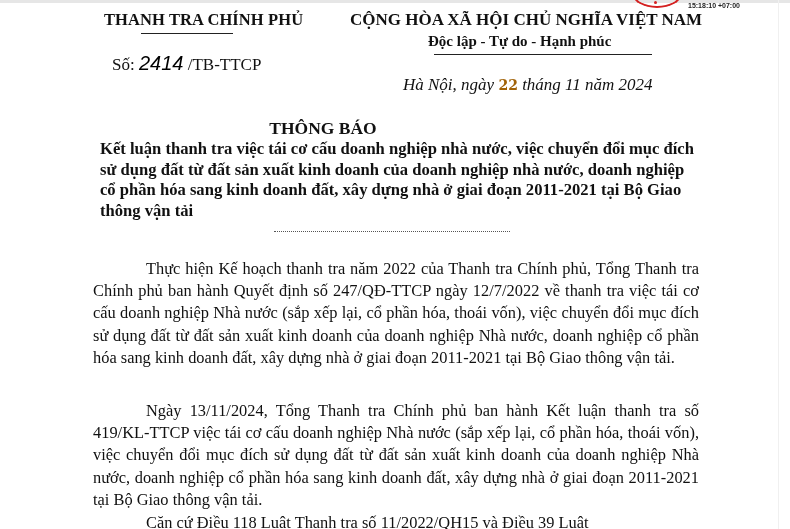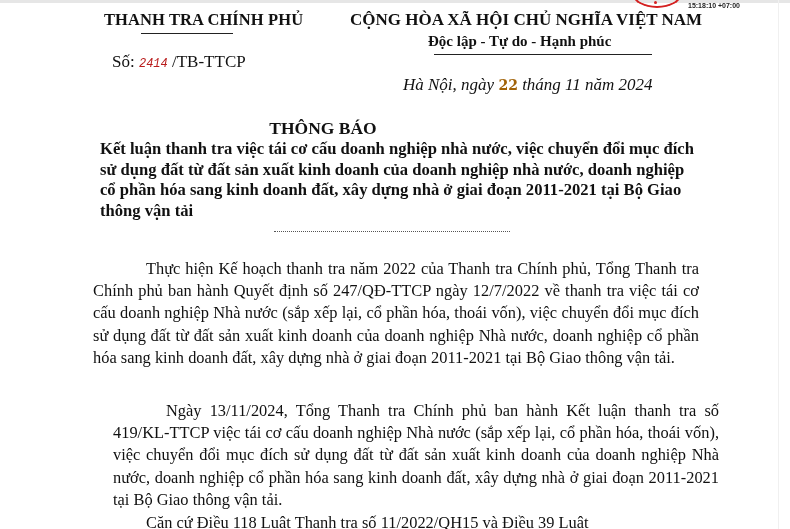--- a/index.html
+++ b/index.html
@@ -10,35 +10,35 @@
   }
   .topline { position:absolute; left:0; top:0; width:790px; height:3px; background:#e6e6e6; }
   .rightedge { position:absolute; left:778px; top:0; width:1px; height:529px; background:#f0f0f0; }
   .stamp { position:absolute; left:632px; top:-22px; width:46px; height:28px; border:2px solid #d42020; border-radius:50%; border-top:none; }
   .stamp-dot { position:absolute; left:654px; top:1px; width:3px; height:3px; background:#d42020; border-radius:50%; }
   .sigtime { position:absolute; left:688px; top:2px; font-size:7px; font-weight:bold; font-family:"Liberation Sans",sans-serif; color:#222; }
 
   .agency { position:absolute; left:104px; top:10px; font-size:16.5px; font-weight:bold; letter-spacing:0.1px; }
   .agency-line { position:absolute; left:141px; top:33px; width:92px; height:1px; background:#222; }
   .docnum { position:absolute; left:112px; top:52px; font-size:17px; }
-  .docnum .hand { color:#b91c1c; font-style:italic; font-family:Liberation Mono, monospace; font-size:12px; }
+  .docnum .hand { color:#000000; font-style:italic; font-family:Liberation Sans, sans-serif; font-size:20px; }
 
   .nation { position:absolute; left:350px; top:10px; font-size:17px; font-weight:bold; }
   .motto { position:absolute; left:428px; top:33px; font-size:15px; font-weight:bold; }
   .motto-line { position:absolute; left:434px; top:54px; width:218px; height:1px; background:#222; }
   .place-date { position:absolute; left:403px; top:75px; font-size:17px; font-style:italic; }
   .place-date .hand { color:#a16207; font-weight:bold; font-style:normal; font-family:"DejaVu Serif",serif; font-size:14px; }
 
   .title { position:absolute; left:0; width:646px; top:118px; text-align:center; font-size:17.5px; font-weight:bold; }
   .subtitle { position:absolute; left:100px; width:602px; top:139px; text-align:left; font-size:16.6px; font-weight:bold; line-height:20.5px; }
   .sep { position:absolute; left:274px; top:231px; width:236px; height:1px; border-top:1px dotted #555; }
 
   .para { position:absolute; left:93px; width:606px; font-size:16.4px; line-height:22.2px; text-align:justify; text-indent:53px; }
   .p1 { top:258px; }
-  .p2 { top:400px;margin-left:20px; }
+  .p2 { top:400px; }
   .p3 { top:512px; }
 </style>
 </head>
 <body>
 
 <div class="topline"></div>
 <div class="rightedge"></div>
 
 <div class="stamp"></div>
 <div class="stamp-dot"></div>

